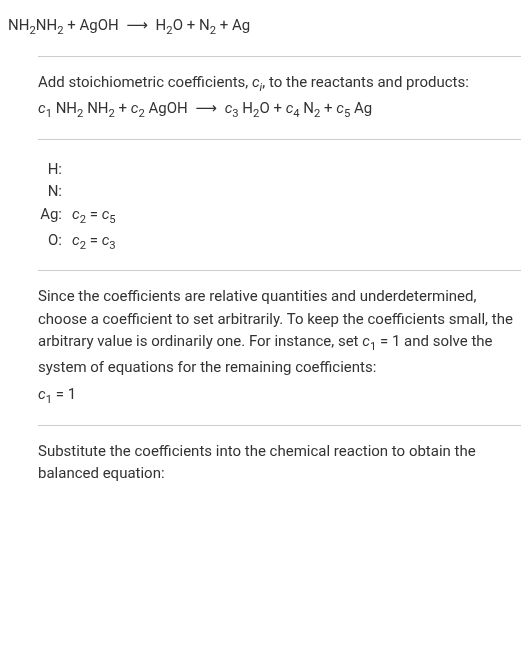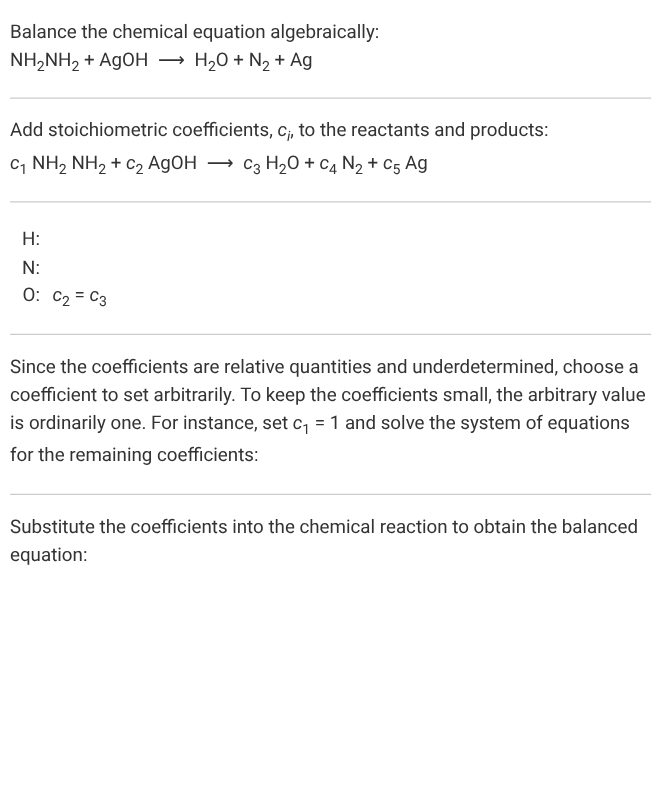--- a/index.html
+++ b/index.html
@@ -16,20 +16,21 @@
       width: 529px;
       padding: 8px;
     }
     .section {
       padding: 6px 0;
     }
     .section-with-border-top {
       border-top: 1px solid #ccc;
       padding-top: 14px;
       margin-top: 10px;
+      margin-left: 30px;
     }
     .sub {
       vertical-align: sub;
       font-size: 0.75em;
     }
     .arrow {
       display: inline-block;
       margin: 0 4px;
     }
     .atom-table {
@@ -49,21 +50,20 @@
       margin-top: 4px;
     }
     .italic {
       font-style: italic;
     }
   </style>
 </head>
 <body>
 
 <div class="section">
-  <div>Balance the chemical equation algebraically:</div>
   <div>
     <span>NH</span><span class="sub">2</span><span>NH</span><span class="sub">2</span><span> + AgOH </span><span class="arrow">⟶</span><span> H</span><span class="sub">2</span><span>O + N</span><span class="sub">2</span><span> + Ag</span>
   </div>
 </div>
 
 <div class="section section-with-border-top">
   <div>
     <span>Add stoichiometric coefficients, </span><span class="italic">c</span><span class="sub italic">i</span><span>, to the reactants and products:</span>
   </div>
   <div>
@@ -73,30 +73,35 @@
 
 <div class="section section-with-border-top">
   <div class="atom-table">
     <div class="atom-row">
       <span class="atom-label">H:</span>
     </div>
     <div class="atom-row">
       <span class="atom-label">N:</span>
     </div>
     <div class="atom-row">
+      <span class="atom-label">Ag:</span>
+      <span><span class="italic">c</span><span class="sub">2</span><span> = </span><span class="italic">c</span><span class="sub">5</span></span>
+    </div>
+    <div class="atom-row">
       <span class="atom-label">O:</span>
       <span><span class="italic">c</span><span class="sub">2</span><span> = </span><span class="italic">c</span><span class="sub">3</span></span>
     </div>
   </div>
 </div>
 
 <div class="section section-with-border-top">
   <div>
     <span>Since the coefficients are relative quantities and underdetermined, choose a coefficient to set arbitrarily. To keep the coefficients small, the arbitrary value is ordinarily one. For instance, set </span><span class="italic">c</span><span class="sub">1</span><span> = 1 and solve the system of equations for the remaining coefficients:</span>
   </div>
   <div class="coeff-list">
+    <div><span class="italic">c</span><span class="sub">1</span><span> = 1</span></div>
   </div>
 </div>
 
 <div class="section section-with-border-top">
   <div>Substitute the coefficients into the chemical reaction to obtain the balanced equation:</div>
 
 </div>
 
 </body></html>

